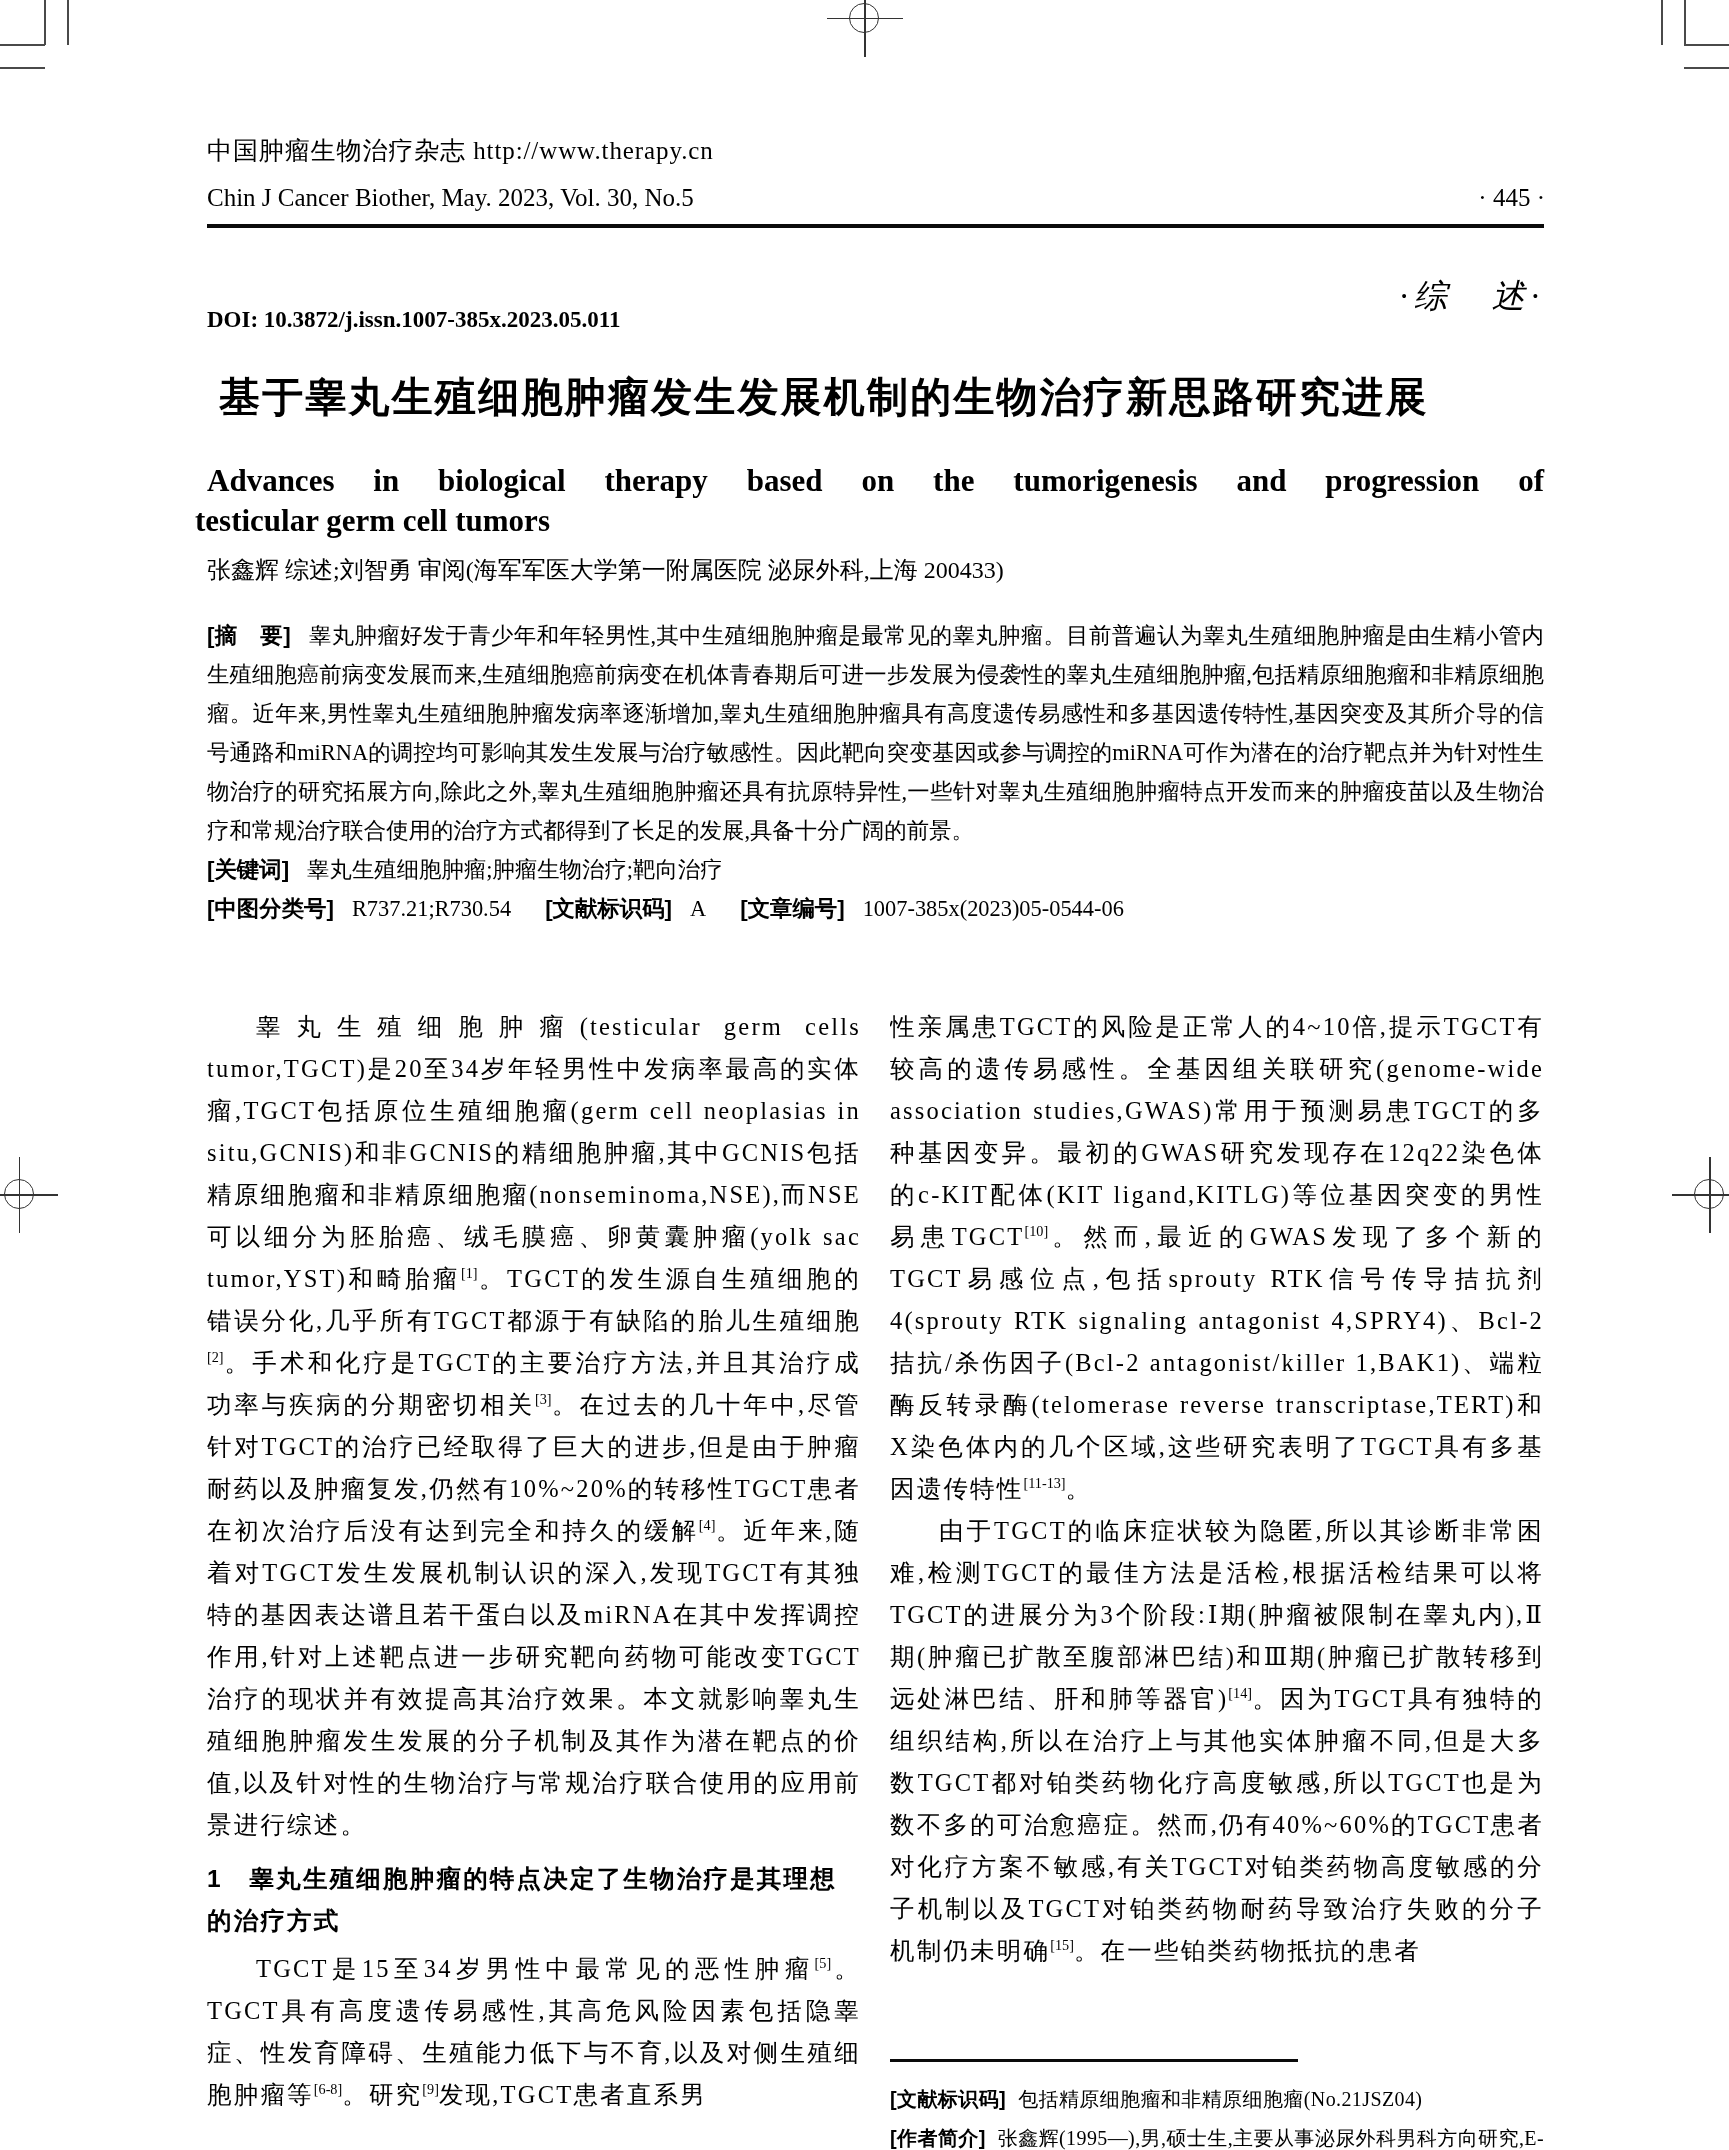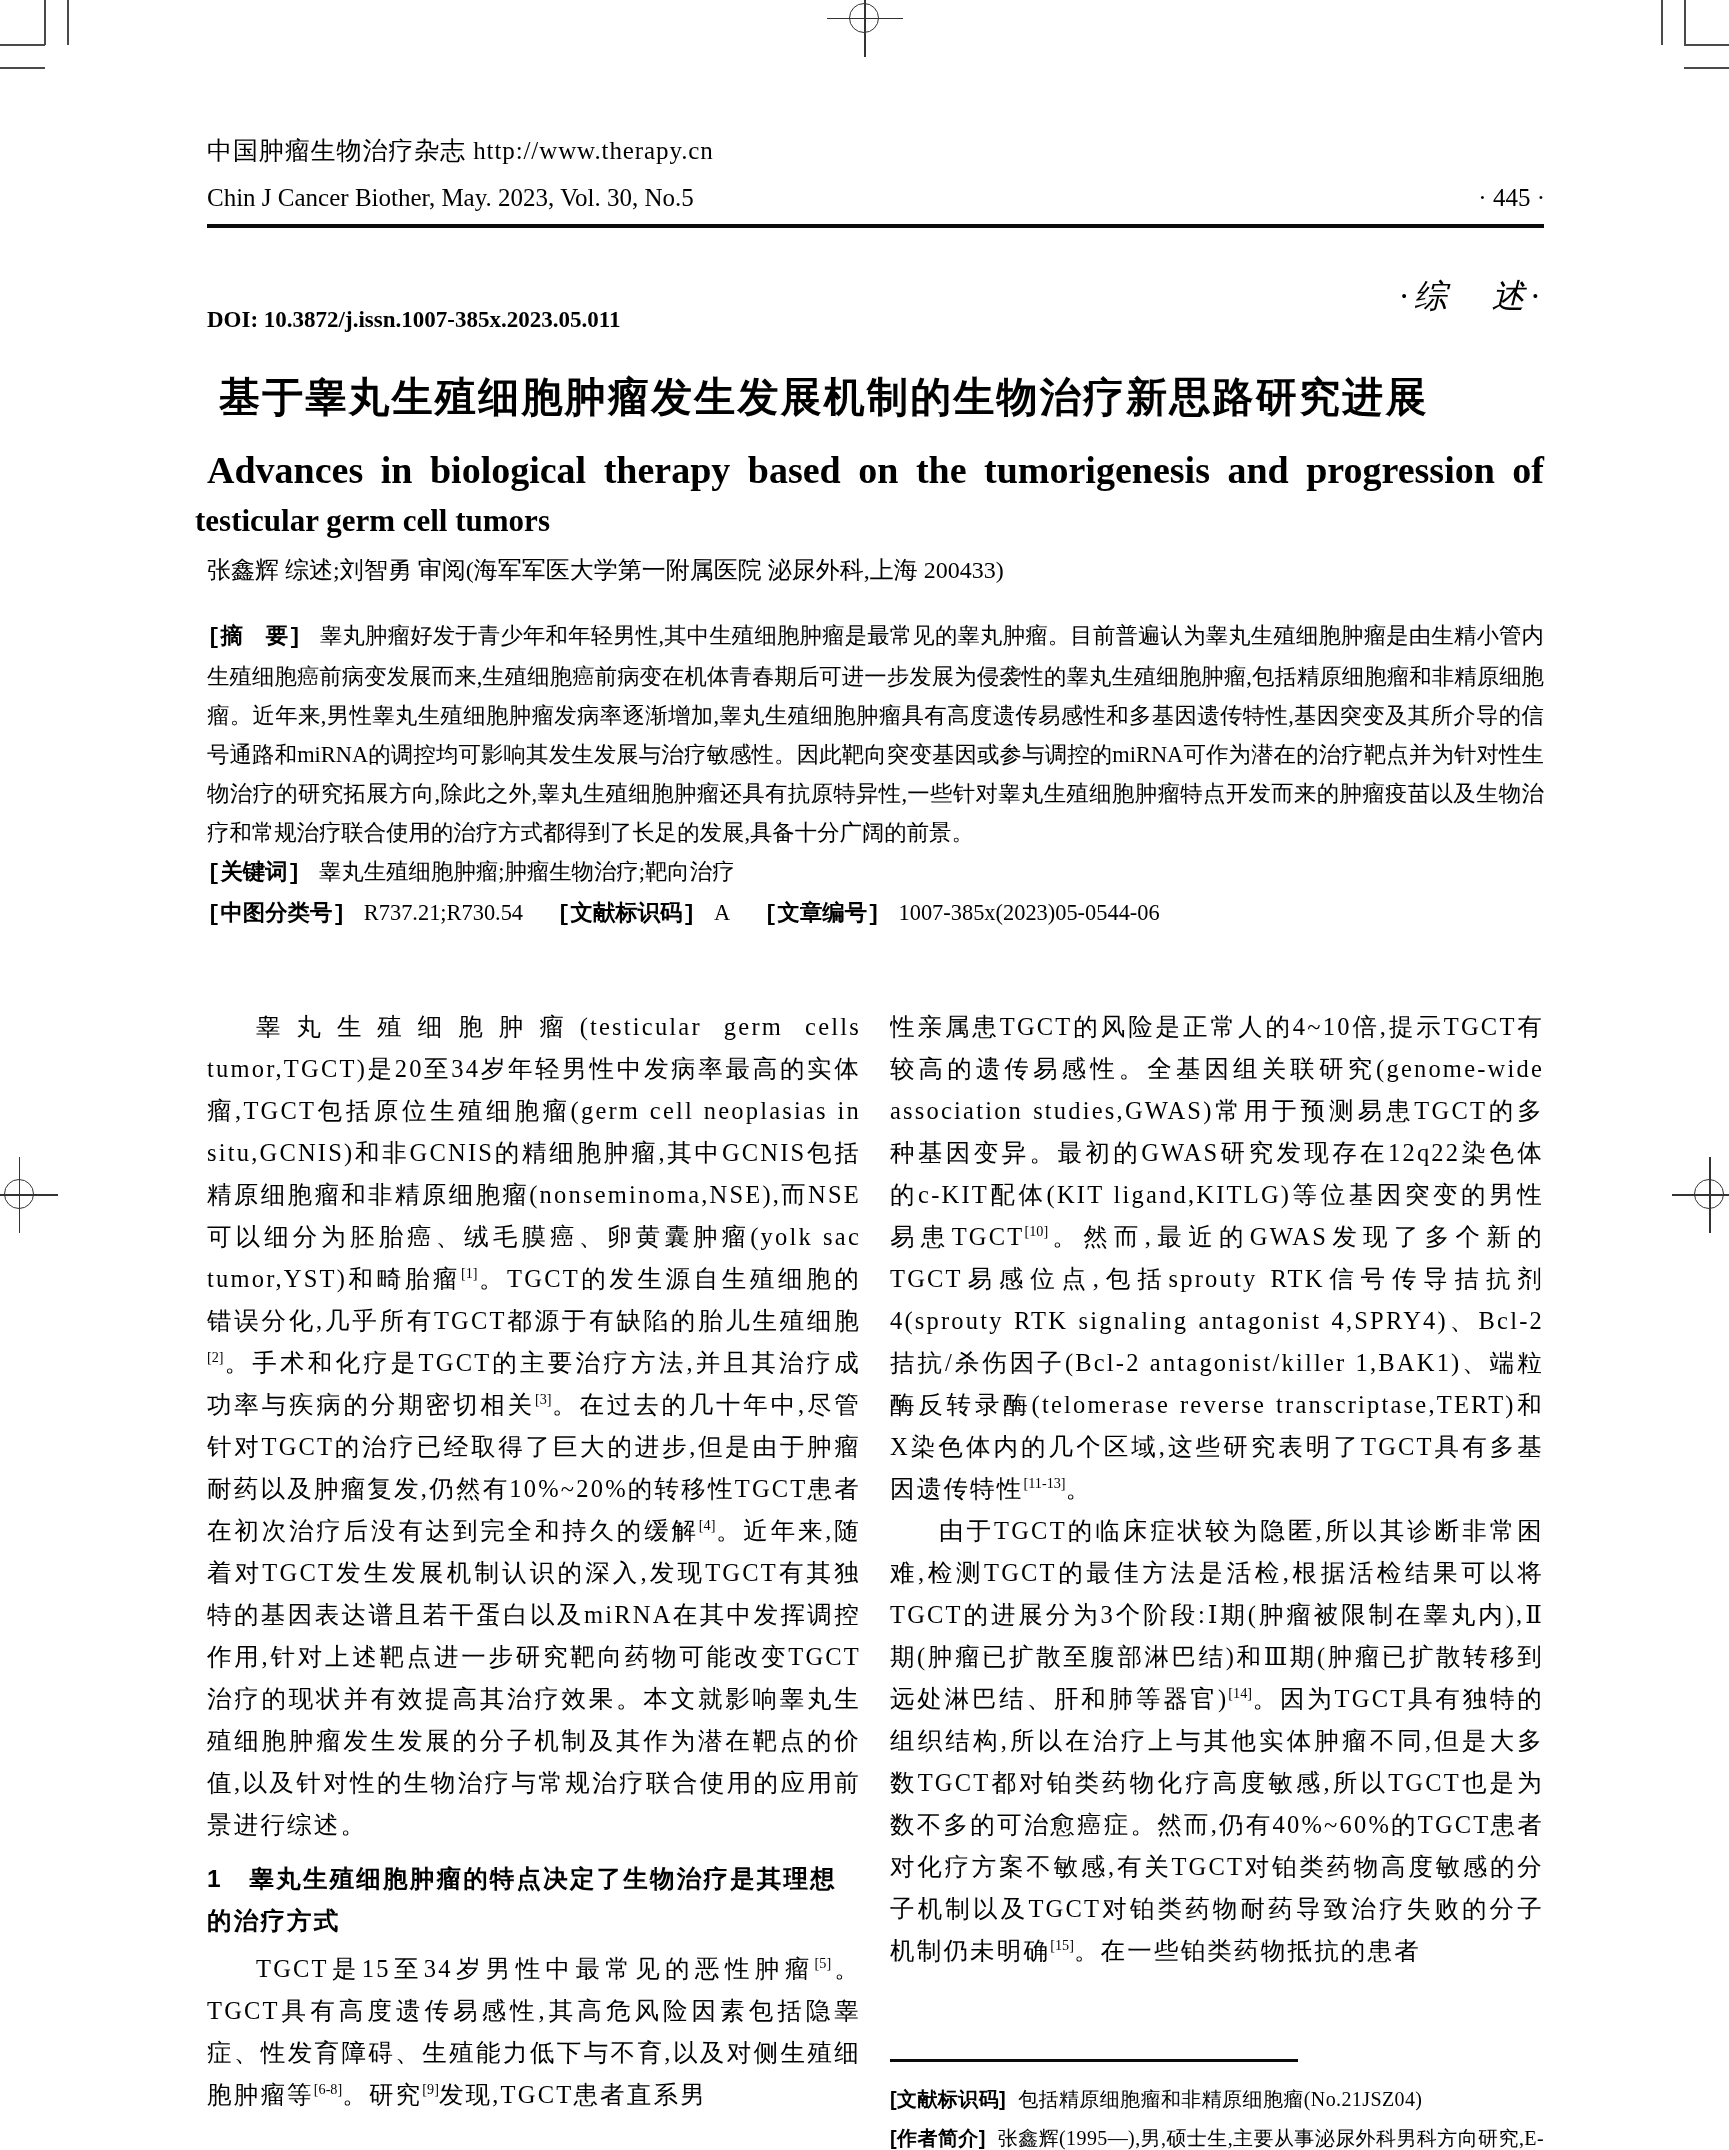--- a/index.html
+++ b/index.html
@@ -21,28 +21,28 @@
   .page-num   { position:absolute; right:185px; top:184px; font-size:25px; }
   .header-rule{ position:absolute; left:207px; top:224px; width:1337px; height:3.9px; background:#0a0a0a; }
   
   .doi { position:absolute; left:207px; top:307px; font-size:23px; font-weight:bold; }
   .category { position:absolute; right:185px; top:274px; font-size:33px; font-style:italic;
               letter-spacing:6px; font-family:"Liberation Serif",serif; }
   
   .title-cn { position:absolute; left:219px; top:370px; width:1337px; font-size:41px;
               font-weight:bold; letter-spacing:2.2px; white-space:nowrap;
               font-family:"Liberation Sans","DejaVu Sans",sans-serif; }
-  .title-en-1 { position:absolute; left:207px; top:448px; width:1337px; font-size:38px;
+  .title-en-1 { position:absolute; left:207px; top:463px; width:1337px; font-size:31px;
                 font-weight:bold; text-align:justify; text-align-last:justify; }
   .title-en-2 { position:absolute; left:195px; top:503px; width:1337px; font-size:31px; font-weight:bold; }
   .authors { position:absolute; left:207px; top:554px; font-size:24px; }
   
   .front { position:absolute; left:207px; top:616px; width:1337px;
            font-size:22.4px; line-height:39px; text-align:justify; }
-  .front .lbl { font-weight:bold; font-family:Liberation Mono, monospace; }
+  .front .lbl { font-weight:bold; font-family:Liberation Sans, sans-serif; }
   .front .gap { display:inline-block; width:18px; }
   .front .biggap { display:inline-block; width:34px; }
   .kw-line { margin-top:0; }
   
   .col { position:absolute; top:1006px; width:654px; font-size:24.5px; line-height:42px;
          letter-spacing:2.2px; text-align:justify; }
   .col-left  { left:207px; }
   .col-right { left:890px; max-height:1054px; overflow:hidden; }
   .col p { margin:0; text-indent:2em; }
   .col p.noindent { text-indent:0; }

